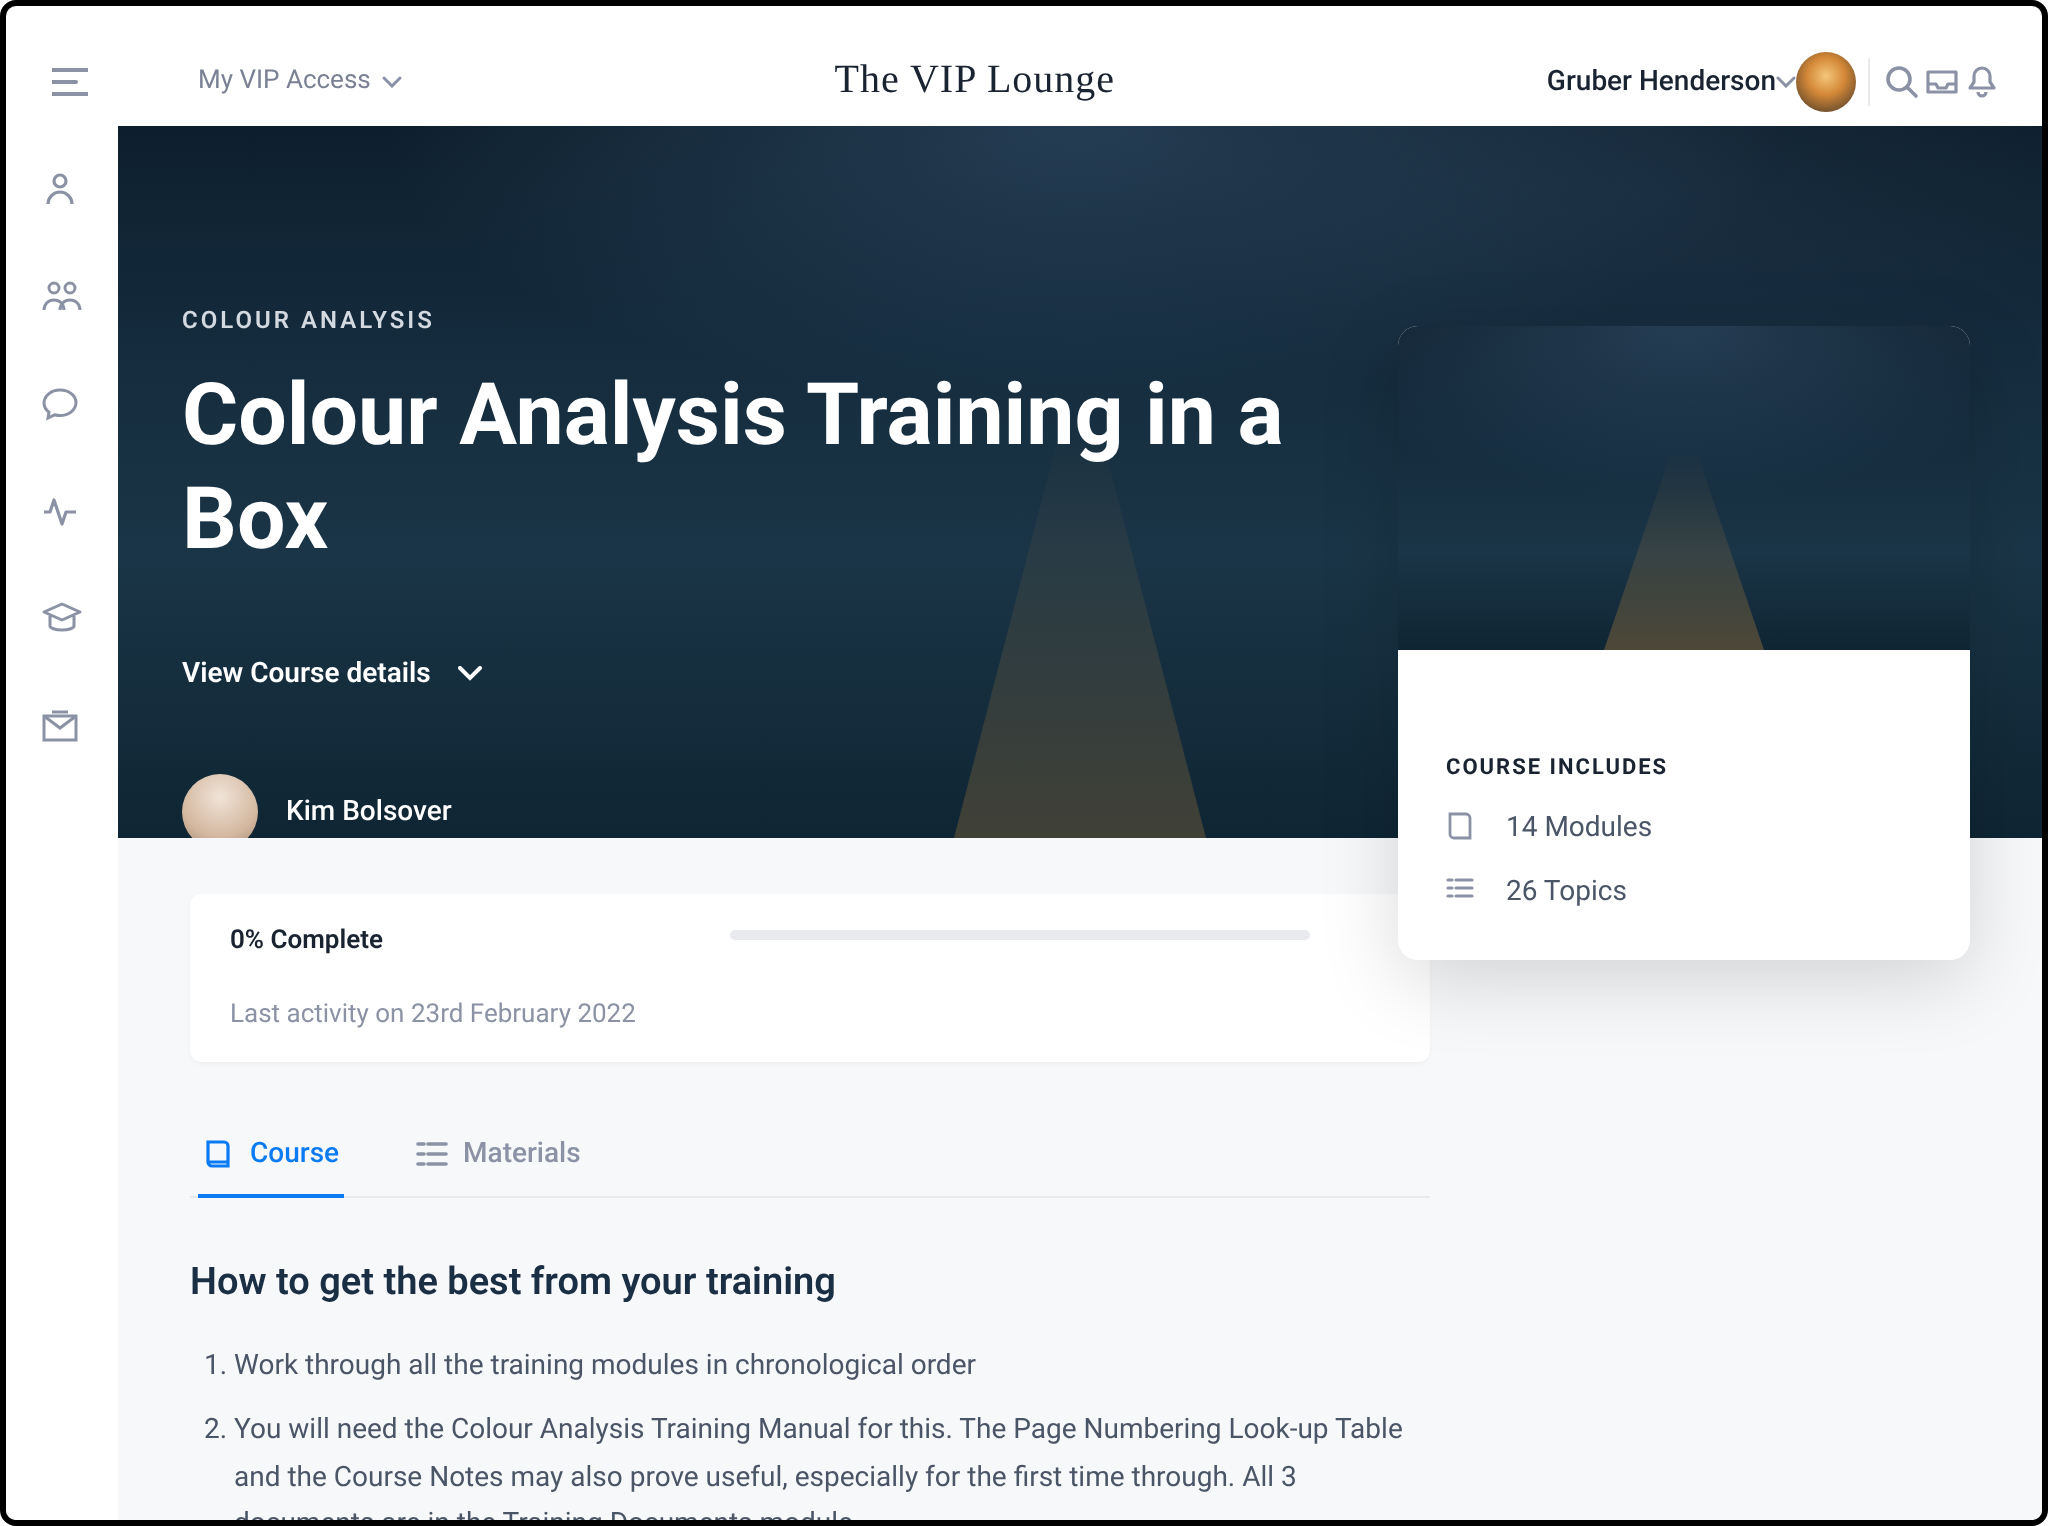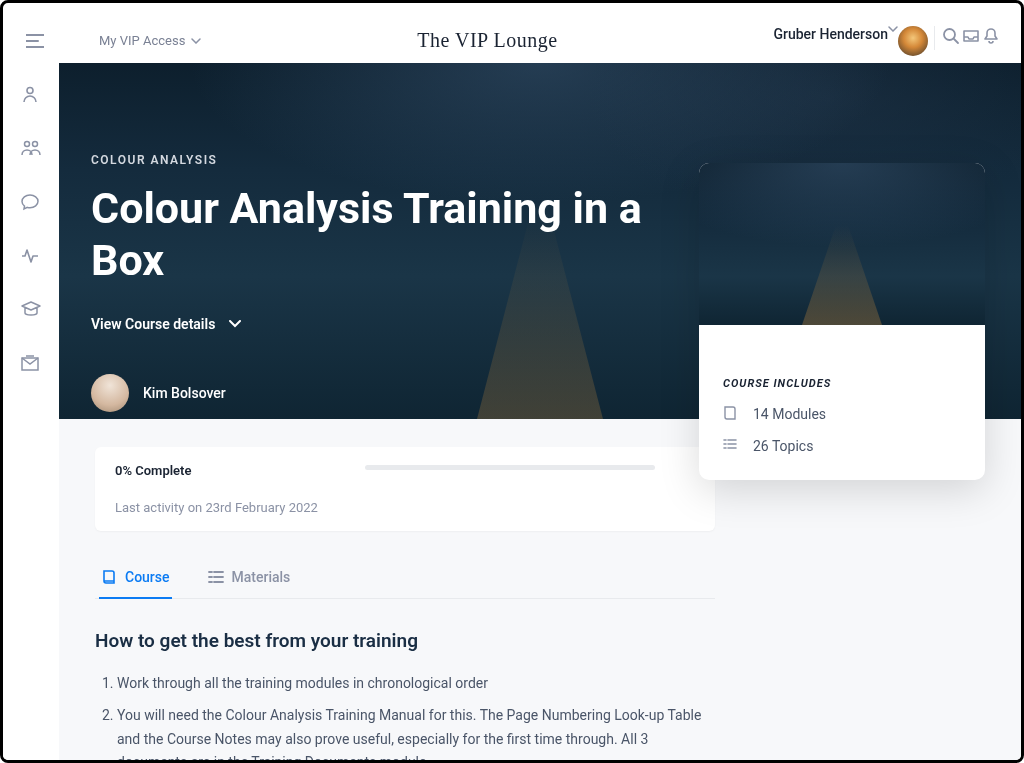--- a/index.html
+++ b/index.html
@@ -2,39 +2,39 @@
 <html><head>
 <meta charset="utf-8">
 <style>
 * { margin: 0; padding: 0; box-sizing: border-box; }
 body { font-family: -apple-system, BlinkMacSystemFont, "Segoe UI", Roboto, sans-serif; background: #fff; color: #1a2332; width: 1024px; height: 763px; overflow: hidden; border: 3px solid #000; border-radius: 8px; position: relative; }
 
 .top-header { height: 76px; display: flex; align-items: center; padding: 0 20px 0 14px; border-bottom: 1px solid #e8eaed; }
 .hamburger { width: 36px; display: flex; justify-content: center; }
 .dropdown-nav { margin-left: 46px; color: #7a8194; font-size: 13px; display: flex; align-items: center; gap: 6px; cursor: pointer; }
 .site-title { flex: 1; text-align: center; font-family: "Didot", "Bodoni MT", Georgia, serif; font-size: 20px; letter-spacing: 0.5px; color: #1a2332; }
-.user-area { display: flex; }
+.user-area { display: flex; align-items: center; }
 .username { font-size: 14px; color: #1a2332; font-weight: 500; }
 .avatar-small { width: 30px; height: 30px; border-radius: 50%; background: radial-gradient(circle at 50% 40%, #f4c77a 0%, #d48838 40%, #3a3228 100%); }
 .divider-v { width: 1px; height: 24px; background: #e8eaed; margin: 0 6px; }
 .icon-btn { width: 20px; height: 20px; display: flex; align-items: center; justify-content: center; color: #8b92a5; cursor: pointer; }
 
 .left-rail { position: absolute; left: 0; top: 60px; width: 56px; bottom: 0; background: #fff; display: flex; flex-direction: column; align-items: center; padding-top: 22px; gap: 34px; }
 .rail-icon { width: 20px; height: 20px; color: #8b92a5; cursor: pointer; }
 
 .main { position: absolute; left: 56px; top: 60px; right: 0; bottom: 0; overflow: hidden; }
 
 .hero { height: 356px; background: linear-gradient(180deg, #0d1f2d 0%, #142b3d 30%, #1a3547 60%, #0f2533 100%); position: relative; padding: 90px 0 0 32px; color: #fff; overflow: hidden; }
 .hero::before { content:""; position:absolute; inset:0; background: radial-gradient(ellipse 500px 200px at 50% 0%, rgba(60,90,120,0.5) 0%, transparent 70%), radial-gradient(ellipse 300px 150px at 80% 10%, rgba(30,50,70,0.6) 0%, transparent 80%); }
 .hero-pier { position:absolute; bottom:0; left:50%; transform:translateX(-50%); width:420px; height:210px; background: linear-gradient(to top, rgba(139,107,61,0.4) 0%, transparent 100%); clip-path: polygon(35% 100%, 48% 0%, 52% 0%, 65% 100%); }
 .hero-pier::before { content:""; position:absolute; left:-15px; top:-60px; width:6px; height:190px; background: linear-gradient(#c9a227,#8b7320); }
 .hero-pier::after { content:""; position:absolute; right:-20px; top:-50px; width:6px; height:180px; background: linear-gradient(#c9a227,#8b7320); }
 .hero-category { font-size: 12px; font-weight: 600; letter-spacing: 1.5px; color: #d4d9e0; position: relative; }
 .hero-title { font-size: 43px; font-weight: 700; line-height: 1.2; margin-top: 16px; max-width: 600px; position: relative; }
-.view-details { display: flex; align-items: center; gap: 14px; margin-top: 30px; font-size: 14px; font-weight: 600; cursor: pointer; position: relative; }
+.view-details { display: flex; align-items: center; gap: 14px; margin-top: 43px; font-size: 14px; font-weight: 600; cursor: pointer; position: relative; }
 .instructor { display: flex; align-items: center; gap: 14px; margin-top: 42px; position: relative; }
 .instructor-avatar { width: 38px; height: 38px; border-radius: 50%; background: radial-gradient(circle at 50% 30%, #f0e4d8 0%, #d4b8a0 60%, #a08870 100%); }
 .instructor-name { font-size: 14px; font-weight: 500; }
 
 .body-area { padding: 28px 36px 0 36px; background: #f7f8fa; height: calc(100% - 356px); }
 .content-inner { max-width: 620px; margin-left: 0; }
 .progress-card { background: #fff; border-radius: 6px; padding: 16px 20px; box-shadow: 0 1px 2px rgba(0,0,0,0.04); }
 .progress-label { font-size: 13px; font-weight: 600; color: #1a2332; }
 .progress-meta { font-size: 13px; color: #8b92a5; margin-top: 22px; }
 .progress-bar { position: absolute; right: 60px; top: 18px; width: 290px; height: 5px; background: #e8eaed; border-radius: 4px; }
@@ -47,21 +47,21 @@
 .content-heading { font-size: 19px; font-weight: 600; color: #1a2e44; margin-top: 30px; }
 .content-list { margin-top: 20px; padding-left: 22px; font-size: 14px; color: #4a5568; line-height: 1.7; }
 .content-list li { margin-bottom: 8px; }
 
 .side-card { position: absolute; top: 100px; right: 36px; width: 286px; background: #fff; border-radius: 10px; box-shadow: 0 10px 40px rgba(0,0,0,0.15); overflow: hidden; z-index: 5; }
 .card-img { height: 162px; background: linear-gradient(180deg, #0d1f2d 0%, #142b3d 35%, #1a3547 70%, #0f2533 100%); position: relative; overflow:hidden; }
 .card-img::before { content:""; position:absolute; inset:0; background: radial-gradient(ellipse 300px 120px at 50% 0%, rgba(60,90,120,0.5) 0%, transparent 70%); }
 .card-img-pier { position:absolute; bottom:0; left:50%; transform:translateX(-50%); width:200px; height:100px; background: linear-gradient(to top, rgba(139,107,61,0.5) 0%, transparent 100%); clip-path: polygon(30% 100%, 47% 0%, 53% 0%, 70% 100%); }
 .card-body { padding: 24px 24px 26px; }
 .start-btn { width: 100%; height: 42px; background: #0b7bf3; color: #fff; border: none; border-radius: 22px; font-size: 14px; font-weight: 600; cursor: pointer; }
-.includes-heading { font-size: 11px; font-weight: 700; letter-spacing: 1px; color: #1a2332; margin-top: 28px; font-style: italic; }
+.includes-heading { font-size: 11px; font-weight: 700; letter-spacing: 1px; color: #1a2332; margin-top: 28px; }
 .includes-item { display: flex; align-items: flex-end; gap: 14px; margin-top: 16px; font-size: 14px; color: #4a5568; }
 .includes-item .mini-icon { color: #8b92a5; width: 16px; height:16px; display:flex; }
 
 svg { display: block; }
 </style>
 </head>
 <body>
 
 <div class="top-header">
   <div class="hamburger">

